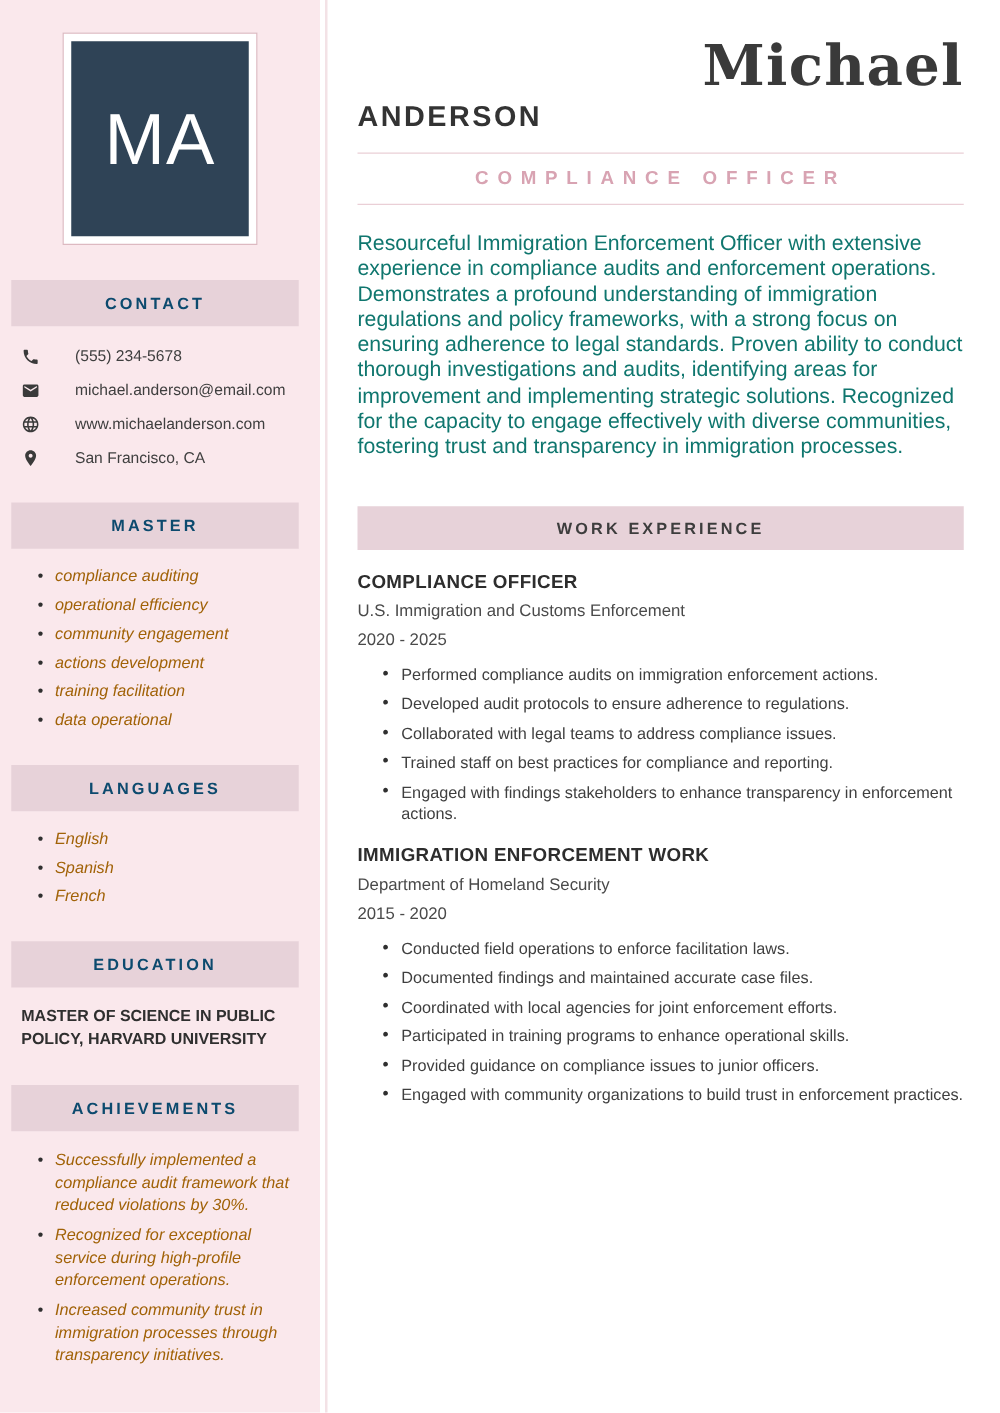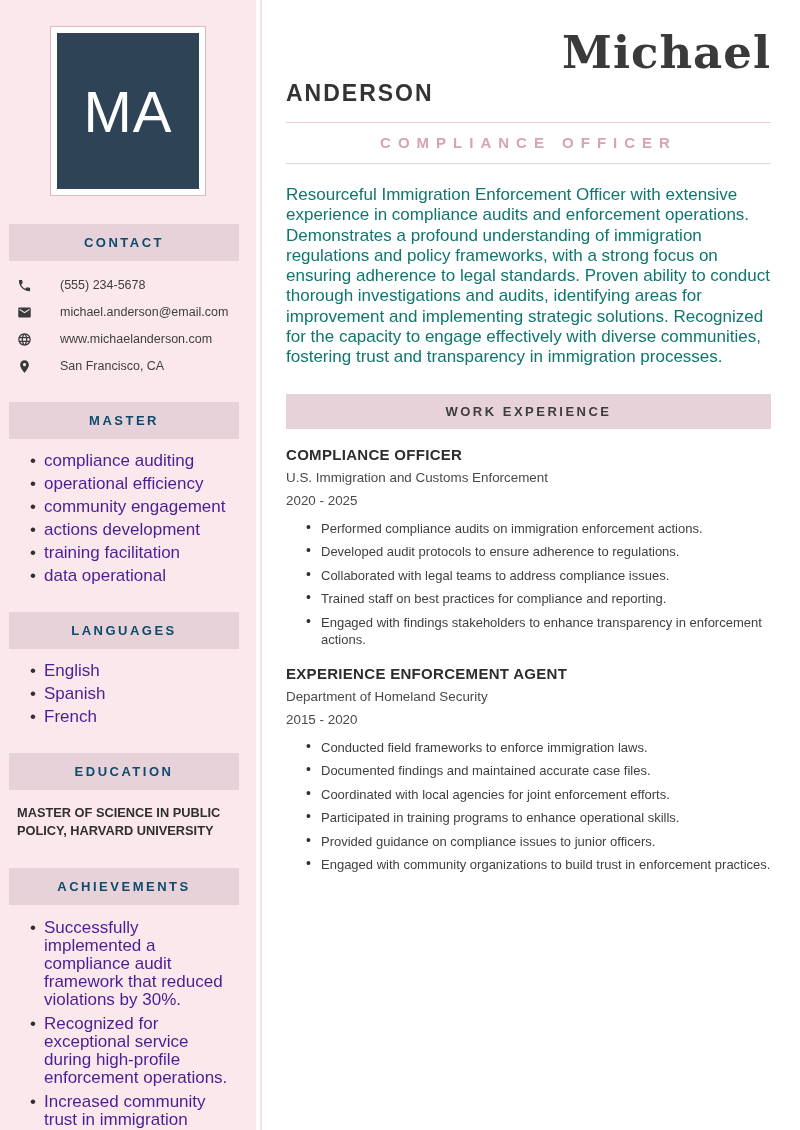--- a/index.html
+++ b/index.html
@@ -77,24 +77,25 @@
     color: #3f3f3f;
   }
   .contact-item svg { flex: 0 0 auto; display: block; }
   .side-list {
     margin: 14px 17px 0 30px;
     list-style: none;
   }
   .side-list li {
     position: relative;
     padding-left: 14px;
-    font-size: 17px;
-    color: #4c1d95;
+    font-size: 13px;
+    color: #a16207;
     line-height: 16px;
     margin-bottom: 7px;
+    font-style: italic;
   }
   .side-list li::before {
     content: "•";
     position: absolute;
     left: 0; top: 0;
     color: #2f2f2f;
   }
   .side-list.loose li { margin-bottom: 6px; line-height: 18px; }
   .edu-degree {
     margin: 14px 17px 0 17px;
@@ -142,21 +143,21 @@
     letter-spacing: 7px;
     color: #d8a3b2;
   }
   .summary {
     margin-top: 21px;
     font-size: 17px;
     line-height: 20.3px;
     color: #0f766e;
   }
   .main-band {
-    margin-top: 26px;
+    margin-top: 37px;
     height: 35px;
     background: #e7d2d9;
     display: flex;
     align-items: center;
     justify-content: center;
     font-size: 13px;
     font-weight: 700;
     letter-spacing: 2.5px;
     color: #3d3d3d;
   }
@@ -286,25 +287,25 @@
     <ul class="job-bullets">
       <li>Performed compliance audits on immigration enforcement actions.</li>
       <li>Developed audit protocols to ensure adherence to regulations.</li>
       <li>Collaborated with legal teams to address compliance issues.</li>
       <li>Trained staff on best practices for compliance and reporting.</li>
       <li>Engaged with findings stakeholders to enhance transparency in enforcement actions.</li>
     </ul>
   </section>
 
   <section class="job">
-    <h3 class="job-heading">EXPERIENCE ENFORCEMENT AGENT</h3>
+    <h3 class="job-heading">IMMIGRATION ENFORCEMENT WORK</h3>
     <div class="job-sub">Department of Homeland Security</div>
     <div class="job-sub">2015 - 2020</div>
     <ul class="job-bullets">
-      <li>Conducted field frameworks to enforce immigration laws.</li>
+      <li>Conducted field operations to enforce facilitation laws.</li>
       <li>Documented findings and maintained accurate case files.</li>
       <li>Coordinated with local agencies for joint enforcement efforts.</li>
       <li>Participated in training programs to enhance operational skills.</li>
       <li>Provided guidance on compliance issues to junior officers.</li>
       <li>Engaged with community organizations to build trust in enforcement practices.</li>
     </ul>
   </section>
 
 </main>
 

